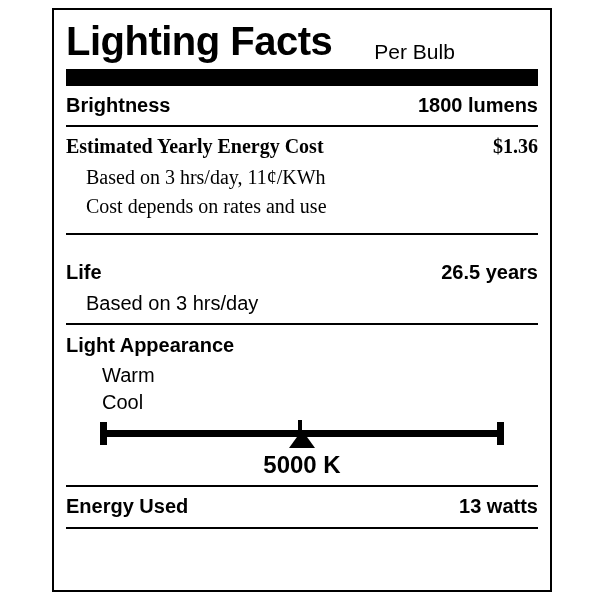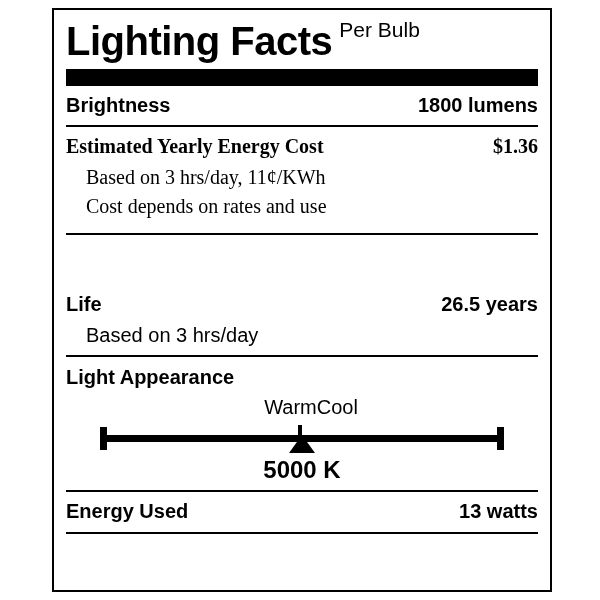--- a/index.html
+++ b/index.html
@@ -25,22 +25,23 @@
     box-sizing: border-box;
   }
   .inner {
     position: absolute;
     left: 10px;
     right: 10px;
     top: 8px;
   }
   .title-row {
     display: flex;
-    align-items: flex-start;
+    align-items: flex-end;
     padding: 0 2px;
+    gap: 35px;
   }
   .title-main {
     font-size: 40px;
     font-weight: bold;
     letter-spacing: -0.5px;
     line-height: 46px;
   }
   .title-sub {
     font-size: 21px;
     margin-left: 7px;
@@ -70,29 +71,30 @@
     line-height: 33px;
   }
   .sub {
     font-size: 20px;
     line-height: 29px;
     padding-left: 20px;
   }
   .brightness-row { padding-top: 3px; padding-bottom: 3px; }
   .energy-head { padding-top: 3px; font-family: Liberation Serif, serif; }
   .energy-sub-last { padding-bottom: 12px; }
-  .life-row { padding-top: 21px; margin-top: 32px; }
+  .life-row { padding-top: 21px; }
   .life-sub { padding-bottom: 5px; }
   .appearance-head { padding-top: 4px; }
   .scale-labels {
     display: flex;
-    justify-content: center;
+    justify-content: flex-start;
     font-size: 20px;
     line-height: 27px;
     padding: 0 18px 0 36px;
+    flex-direction: column;
   }
   .scale-wrap {
     position: relative;
     height: 30px;
     margin: 4px 34px 0 34px;
   }
   .scale-bar {
     position: absolute;
     left: 0;
     right: 0;

